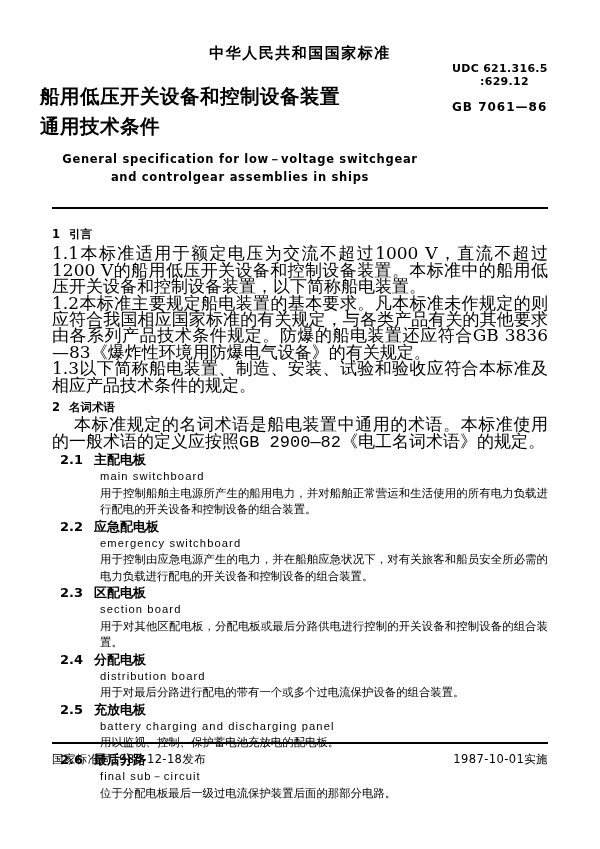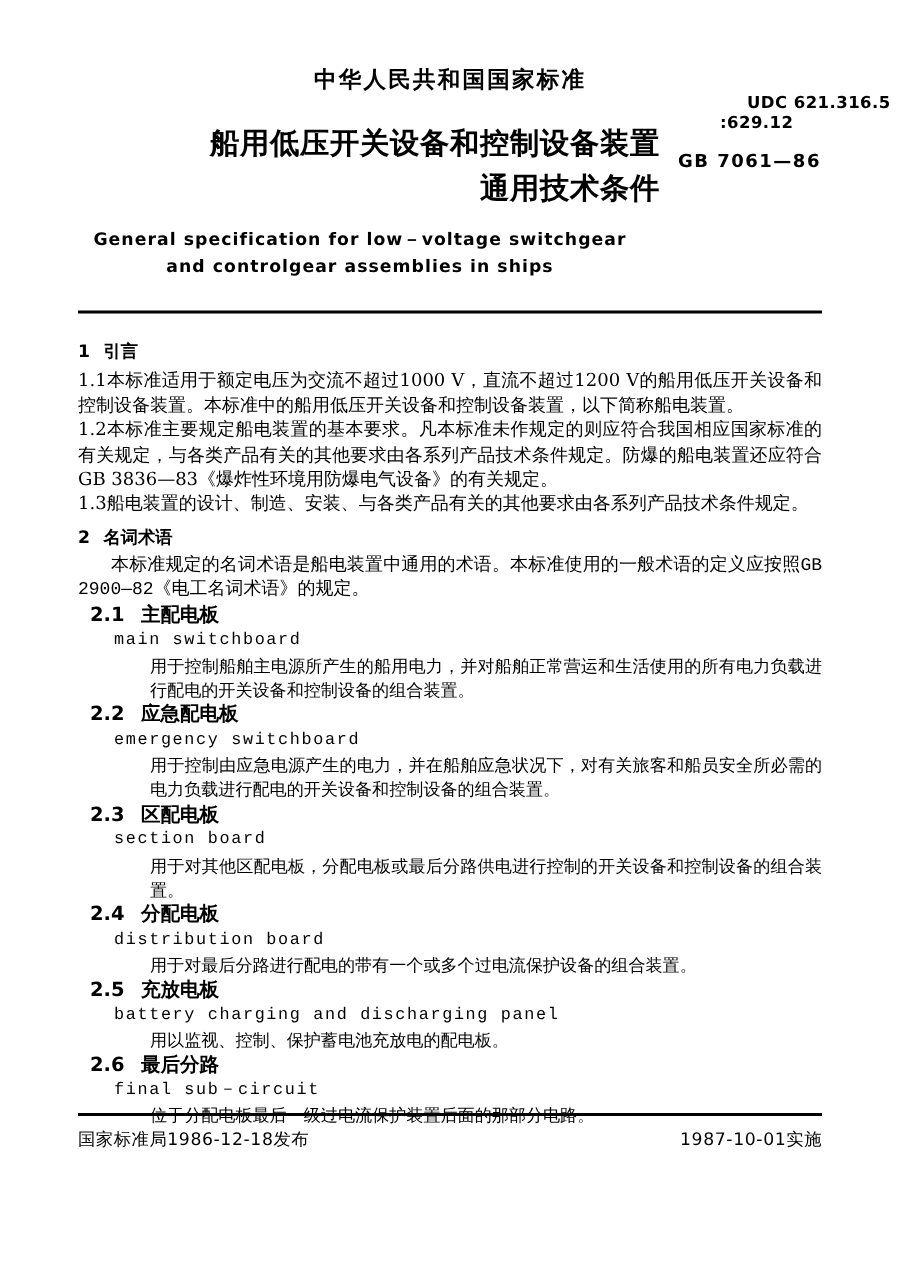--- a/index.html
+++ b/index.html
@@ -39,21 +39,21 @@
     font-family: "DejaVu Sans", sans-serif;
     font-weight: bold;
     font-size: 15px;
     letter-spacing: 1.5px;
   }
   .doc-title {
     position: absolute;
     top: 82px;
     left: 40px;
     width: 400px;
-    text-align: right;
+    text-align: left;
     font-family: Liberation Serif, serif;
     font-weight: bold;
     font-size: 19.5px;
     line-height: 30px;
     letter-spacing: 0.5px;
   }
   .doc-title .line2 {
     display: block;
   }
   .subtitle-en {
@@ -73,21 +73,21 @@
   .udc-block {
     position: absolute;
     top: 62px;
     left: 452px;
     width: 130px;
     font-family: "DejaVu Sans", sans-serif;
     font-weight: bold;
     font-size: 11px;
     line-height: 13px;
   }
-  .udc-line1 { white-space: nowrap; letter-spacing: 0.3px; margin-left: 46px; }
+  .udc-line1 { white-space: nowrap; letter-spacing: 0.3px; }
   .udc-line2 { padding-left: 28px; letter-spacing: 0.3px; }
   .std-number {
     position: absolute;
     top: 100px;
     left: 452px;
     font-family: "DejaVu Sans", sans-serif;
     font-weight: bold;
     font-size: 12px;
     letter-spacing: 1px;
     white-space: nowrap;
@@ -125,37 +125,37 @@
     font-size: 11.5px;
     margin: 4px 0 3px 0;
   }
   .sec-head .num { margin-right: 9px; }
 
   p.para {
     margin: 0 0 0 0;
     text-align: justify;
     text-justify: inter-ideograph;
     font-family: "DejaVu Serif", serif;
-    font-size: 12px;
+    font-size: 17px;
     line-height: 16.4px;
   }
   p.para.indent { text-indent: 22px; font-family: Liberation Mono, monospace; }
 
   .term-head {
     font-family: "DejaVu Sans", sans-serif;
     font-weight: bold;
     font-size: 13px;
     margin-top: 1px;
   }
   .term-head .tnum { margin-left: 8px; margin-right: 11px; }
   .term-en {
-    font-family: Liberation Mono, monospace;
+    font-family: Liberation Sans, sans-serif;
     font-size: 11.2px;
     letter-spacing: 1.1px;
-    margin-left: 24px;
+    margin-left: 48px;
     line-height: 16.4px;
   }
   .term-def {
     font-family: "DejaVu Serif", serif;
     font-size: 11.4px;
     line-height: 16.4px;
     margin-left: 48px;
     text-align: justify;
   }
 
@@ -206,21 +206,21 @@
   <div class="body-area">
 
     <div class="sec-head">
       <span class="num">1</span><span>引言</span>
     </div>
 
     <p class="para"><span class="cnum">1.1</span><span>本标准适用于额定电压为交流不超过1000 V，直流不超过1200 V的船用低压开关设备和控制设备装置。本标准中的船用低压开关设备和控制设备装置，以下简称船电装置。</span></p>
 
     <p class="para"><span class="cnum">1.2</span><span>本标准主要规定船电装置的基本要求。凡本标准未作规定的则应符合我国相应国家标准的有关规定，与各类产品有关的其他要求由各系列产品技术条件规定。防爆的船电装置还应符合GB 3836—83《爆炸性环境用防爆电气设备》的有关规定。</span></p>
 
-    <p class="para"><span class="cnum">1.3</span><span>船电装置的设计、制造、安装、与各类产品有关的其他要求由各系列产品技术条件规定。</span></p>
+    <p class="para"><span class="cnum">1.3</span><span>以下简称船电装置、制造、安装、试验和验收应符合本标准及相应产品技术条件的规定。</span></p>
 
     <div class="sec-head" style="margin-top:6px;">
       <span class="num">2</span><span>名词术语</span>
     </div>
 
     <p class="para indent">本标准规定的名词术语是船电装置中通用的术语。本标准使用的一般术语的定义应按照GB 2900—82《电工名词术语》的规定。</p>
 
     <div class="term-head">
       <span class="tnum">2.1</span><span>主配电板</span>
     </div>

